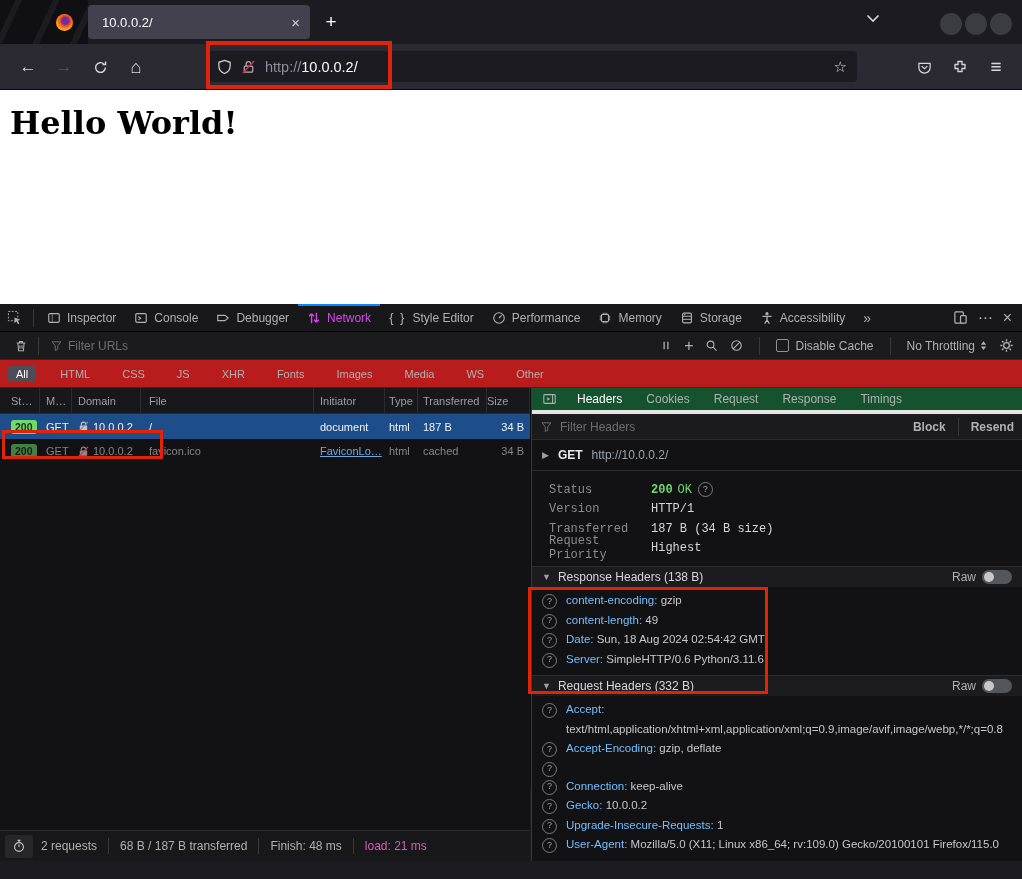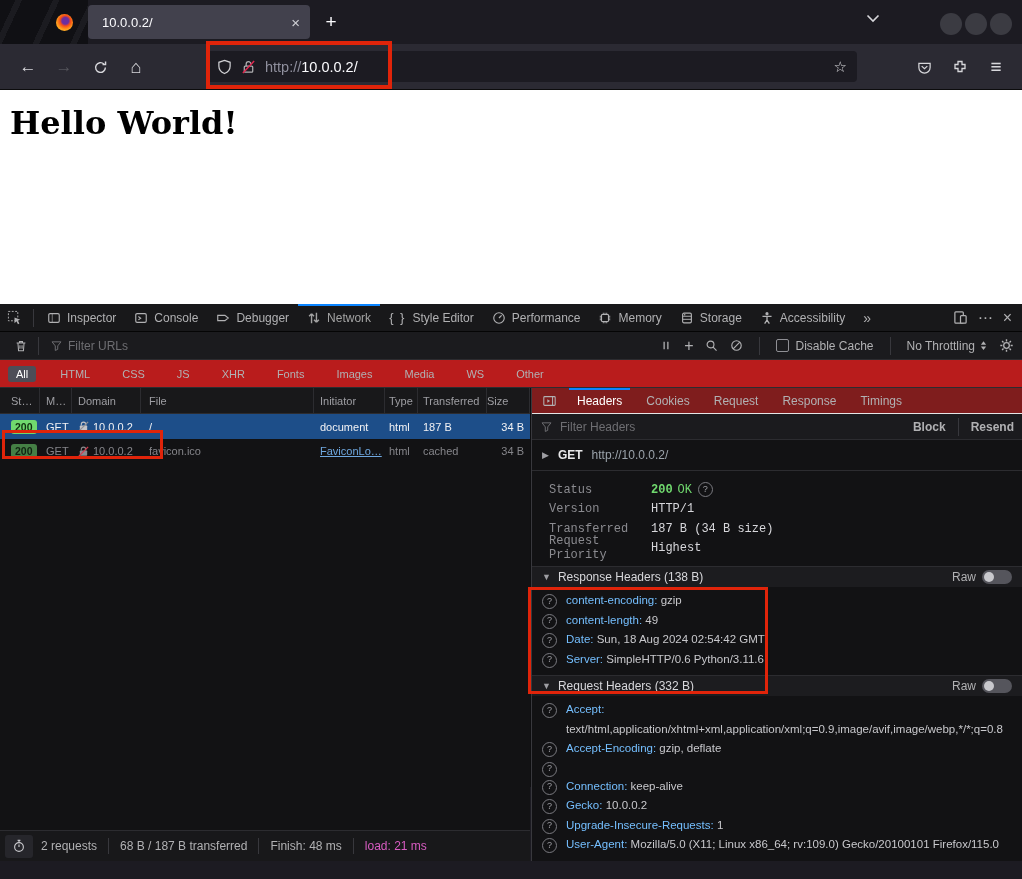--- a/index.html
+++ b/index.html
@@ -34,21 +34,21 @@
   .urlstar{margin-left:auto;color:#d7d7db;font-size:15px;}
 
   
   .viewport{left:0;top:90px;width:1022px;height:232px;background:#ffffff;}
   .h1{margin:14px 0 0 10px;font-family:"DejaVu Serif","Liberation Serif",serif;font-weight:bold;font-size:32px;color:#000;}
 
   
   .devtools{left:0;top:304px;width:1022px;height:483px;background:#0e0e10;color:#b1b1b3;font-size:12px;}
   .dt-toolbar{left:0;top:0;width:1022px;height:28px;background:#18181a;border-bottom:1px solid #050505;box-sizing:border-box;display:flex;align-items:center;}
   .dt-tab{display:flex;align-items:center;gap:6px;padding:0 9px;height:28px;position:relative;color:#b1b1b3;}
-  .dt-tab.active{color:#a3a3a3;}
+  .dt-tab.active{color:#d946ef;}
   .dt-tab.active::before{content:"";position:absolute;left:0;top:0;width:100%;height:2px;background:#0a84ff;}
   .vsep{width:1px;height:18px;background:#38383d;margin:0 4px;}
   .dt-right{margin-left:auto;display:flex;align-items:center;gap:10px;padding-right:10px;color:#b1b1b3;}
 
   .net-toolbar{left:0;top:28px;width:1022px;height:28px;background:#1b1b1e;border-bottom:1px solid #2c2c30;box-sizing:border-box;display:flex;align-items:center;padding:0 8px;}
   .placeholder{color:#6e6e72;}
   .net-right{margin-left:auto;display:flex;align-items:center;gap:12px;}
   .cb{width:11px;height:11px;border:1px solid #8f8f94;border-radius:2px;display:inline-block;}
   .throt{display:flex;align-items:center;gap:5px;}
 
@@ -75,21 +75,21 @@
   .row-dim .badge{opacity:.55;}
   .favlink{color:#6fa8e0;text-decoration:underline;}
   .fill{flex:1;}
   .statusbar{height:31px;background:#18181a;border-top:1px solid #2c2c30;box-sizing:border-box;display:flex;align-items:center;gap:0;font-size:12px;color:#b1b1b3;}
   .sb-sep{width:1px;height:16px;background:#38383d;margin:0 11px;}
   .swbox{width:28px;height:23px;background:#26262b;border-radius:3px;display:flex;align-items:center;justify-content:center;margin:0 8px 0 5px;}
   .loadpink{color:#d85cc2;}
 
   
   .rightpanel{left:531px;top:84px;width:491px;height:473px;background:#121214;border-left:1px solid #38383d;box-sizing:border-box;display:flex;flex-direction:column;overflow:hidden;}
-  .dtabs{height:26px;background:#7f1d1d;border-bottom:1px solid #e5e5e5;box-sizing:border-box;display:flex;align-items:center;font-size:12px;}
+  .dtabs{height:26px;background:#14532d;border-bottom:4px solid #e5e5e5;box-sizing:border-box;display:flex;align-items:center;font-size:12px;}
   .dtab{padding:0 12px;height:26px;display:flex;align-items:center;position:relative;color:#b1b1b3;}
   .dtab.active{color:#fff;}
   .dtab.active::before{content:"";position:absolute;left:4px;right:4px;top:0;height:2px;background:#0a84ff;}
   .hfilter{height:26px;background:#1b1b1e;border-bottom:1px solid #2c2c30;box-sizing:border-box;display:flex;align-items:center;padding:0 8px;gap:7px;font-size:12px;}
   .hfilter .right{margin-left:auto;display:flex;align-items:center;gap:8px;color:#b1b1b3;font-weight:bold;}
   .reqline{height:31px;display:flex;align-items:center;gap:9px;padding:0 10px;border-bottom:1px solid #2c2c30;box-sizing:border-box;font-size:12px;}
   .reqline .m{color:#e8e8ea;font-weight:bold;}
   .requrl{color:#9ba3ab;}
   .tri{color:#9e9ea3;font-size:9px;}
   .summary{padding:9px 0 8px 17px;font-size:12px;font-family:Liberation Mono, monospace;}

